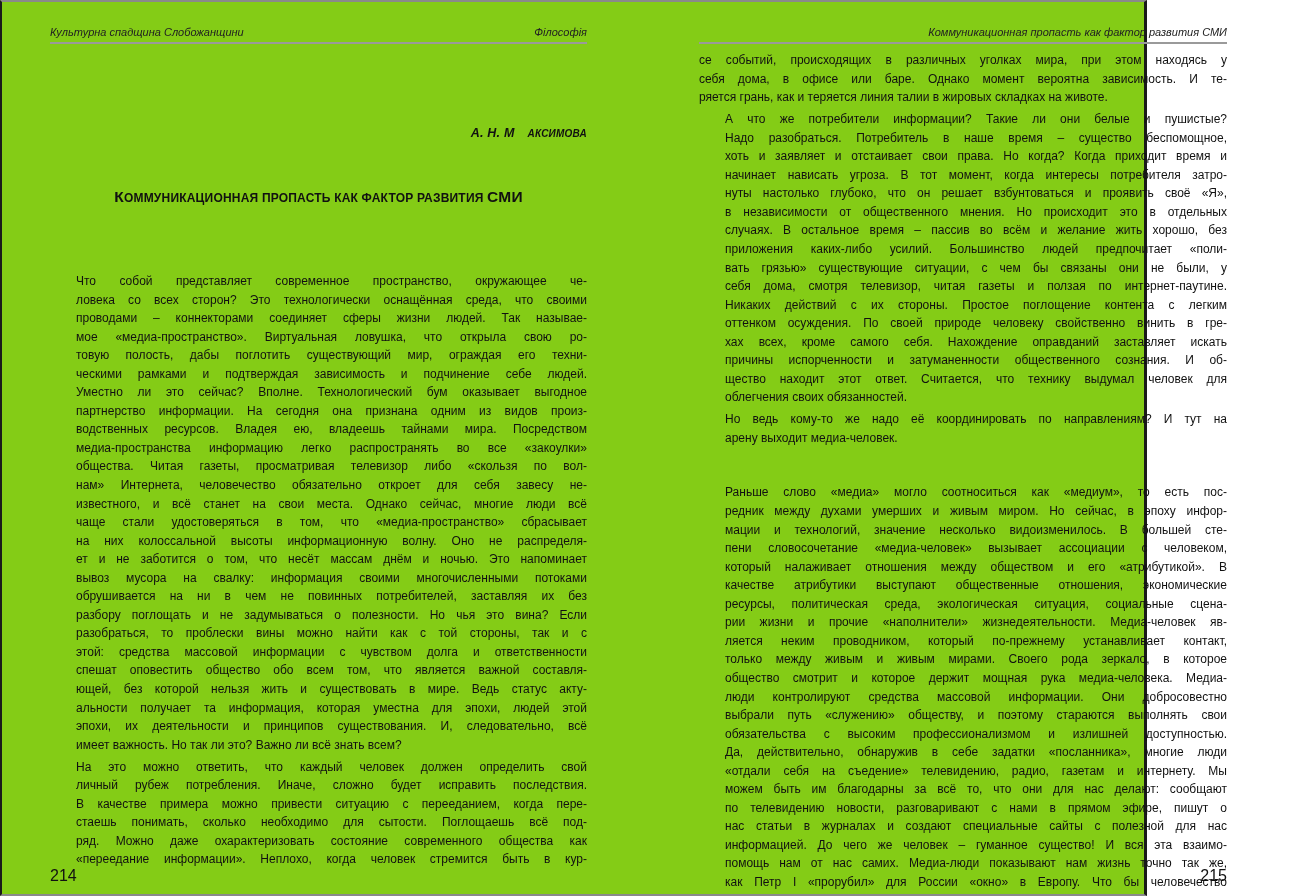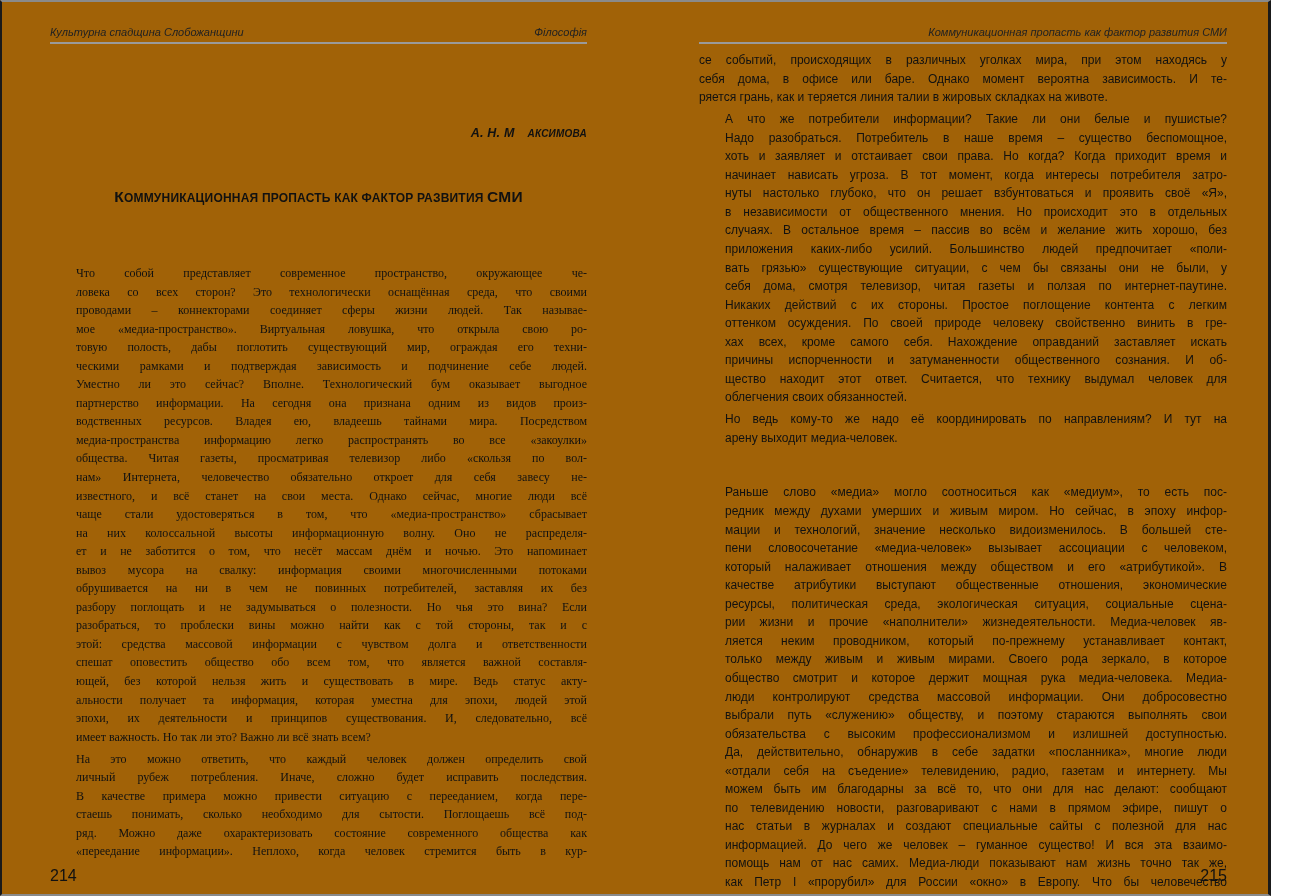--- a/index.html
+++ b/index.html
@@ -11,27 +11,27 @@
       width: 1289px;
       height: 896px;
       overflow: hidden;
       position: relative;
       font-family: "Liberation Sans", sans-serif;
       color: #111111;
     }
     .frame {
       position: absolute;
       left: 0; top: 0;
-      width: 1271px; height: 896px;
+      width: 1147px; height: 896px;
       box-sizing: border-box;
       border-top: 2px solid #8a8a8a;
       border-left: 2px solid #1a1a1a;
       border-right: 3px solid #1a1a1a;
       border-bottom: 2px solid #8a8a8a;
-      background: #a16207;
+      background: #84cc16;
     }
     .page {
       position: absolute;
       top: 0;
       height: 896px;
     }
     .page.left { left: 48px; width: 537px; }
     .page.right { left: 697px; width: 528px; }
 
     .running-head {
@@ -78,21 +78,21 @@
     .title .sc { font-size: 12px; text-transform: uppercase; }
 
     .body {
       position: absolute;
       left: 0; right: 0;
       font-size: 12px;
       line-height: 18.55px;
       text-align: justify;
       hyphens: manual;
     }
-    .page.left .body { top: 262px; font-family: Liberation Serif, serif; }
+    .page.left .body { top: 270px; }
     .page.right .body { top: 49px; }
     .body p {
       margin: 0 0 3.5px 0;
       text-indent: 0;
     }
     .body p.indent { text-indent: 26px; }
     .body .line {
       display: block;
       text-align: justify;
       text-align-last: justify;

